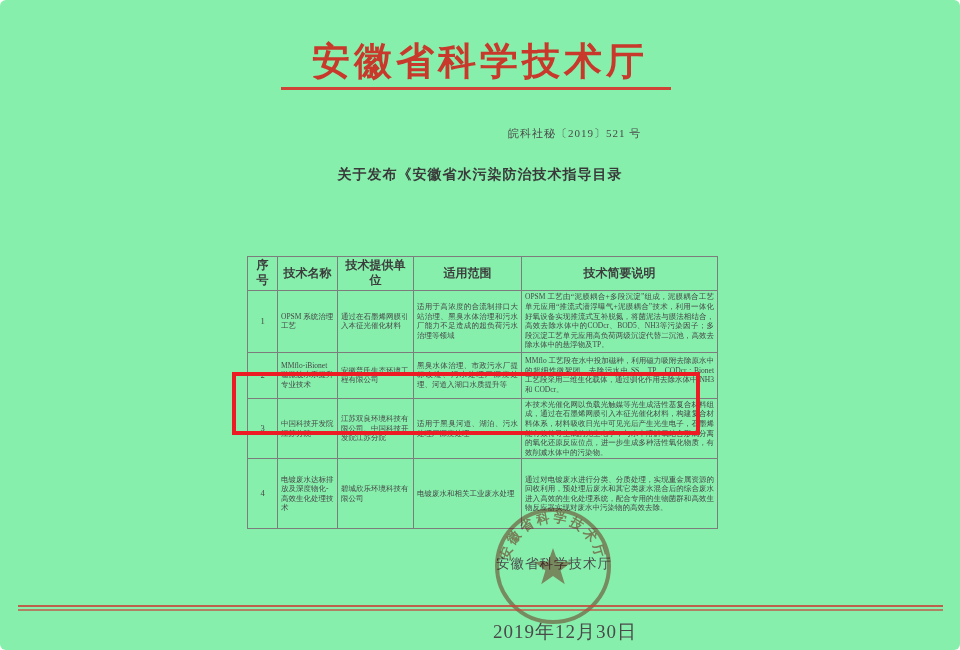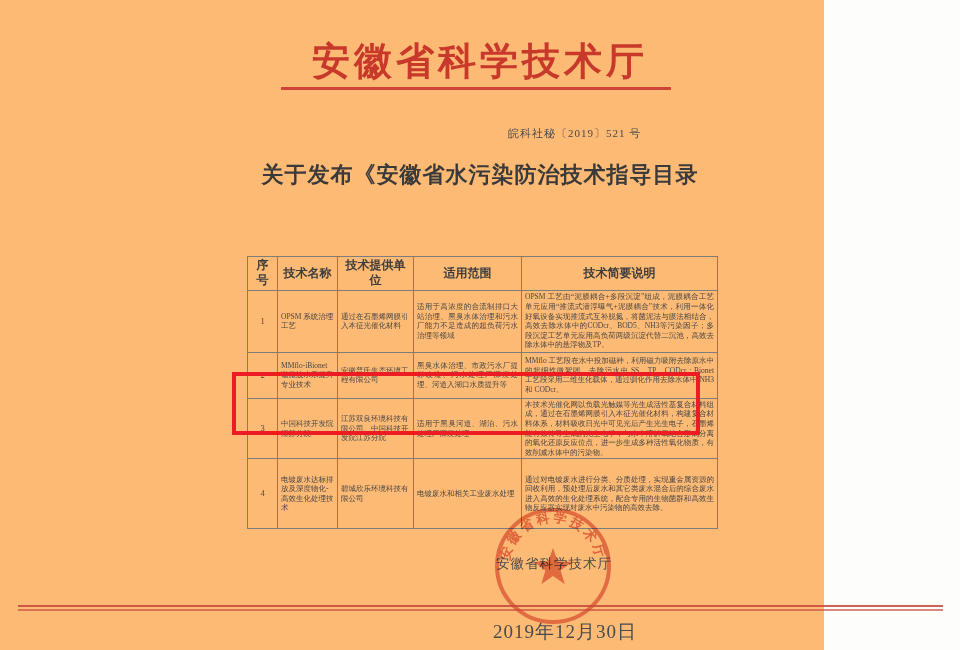--- a/index.html
+++ b/index.html
@@ -1,35 +1,35 @@
 <!DOCTYPE html>
 <html><head>
 <meta charset="utf-8">
 <style>
   * { margin:0; padding:0; box-sizing:border-box; }
   html,body { width:960px; height:650px; background:#fdfdfb; overflow:hidden; }
   body { font-family:"Liberation Serif","DejaVu Serif",serif; color:#3e3e3e; }
-  .page { position:relative; width:824px; height:650px; background:#fdba74; }
+  .page { position:relative; width:960px; height:650px; background:#86efac;border-radius:6px; }
 
   .agency-title {
     position:absolute; left:240px; top:36px; width:480px;
     text-align:center; font-size:38px; font-weight:bold; letter-spacing:4px;
     color:#c8392b;
   }
   .letterhead-rule {
     position:absolute; left:281px; top:87px; width:390px; height:3px;
     background:#cf4436;
   }
   .doc-number {
     position:absolute; left:508px; top:126px;
     font-size:11px; color:#4a4a4a; letter-spacing:1px;
   }
   .notice-title {
     position:absolute; left:240px; top:162px; width:480px;
-    text-align:center; font-size:22px; font-weight:bold; line-height:25px;
+    text-align:center; font-size:14px; font-weight:bold; line-height:25px;
     color:#3a3a3a; letter-spacing:1px;font-family:Liberation Serif, serif;
   }
 
   table.tech-table {
     position:absolute; left:247px; top:256px; width:470px;
     border-collapse:collapse; table-layout:fixed;
     font-size:7.5px; line-height:1.28; color:#474747;
   }
   table.tech-table th, table.tech-table td {
     border:1px solid #7d7d7d; padding:1px 3px;

